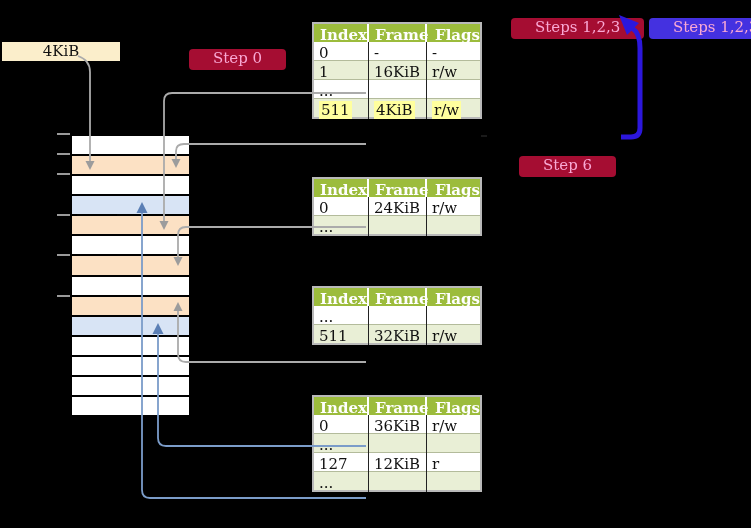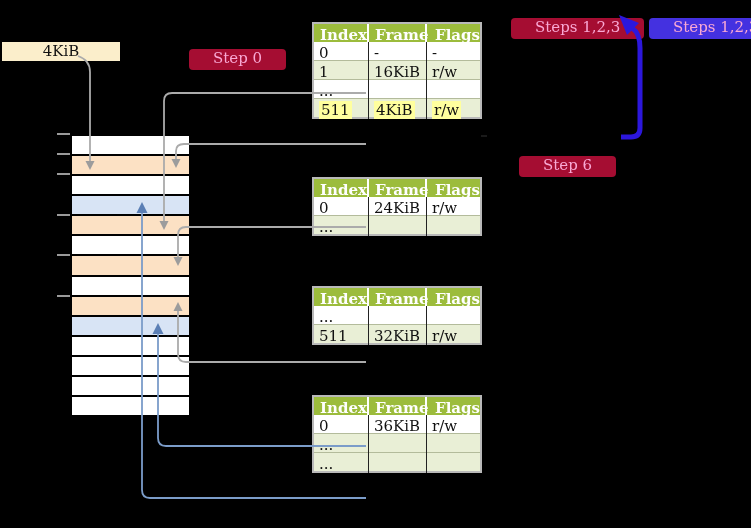--- a/index.html
+++ b/index.html
@@ -152,20 +152,25 @@
     <div class="trow body first">
       <div class="td">0</div>
       <div class="td">36KiB</div>
       <div class="td">r/w</div>
     </div>
     <div class="trow body sh">
       <div class="td">...</div>
       <div class="td"></div>
       <div class="td"></div>
     </div>
+    <div class="trow body">
+      <div class="td">127</div>
+      <div class="td">12KiB</div>
+      <div class="td">r</div>
+    </div>
     <div class="trow body sh">
       <div class="td">...</div>
       <div class="td"></div>
       <div class="td"></div>
     </div>
   </div>
 
   <svg class="overlay" width="751" height="528" viewBox="0 0 751 528">
 
     <g>

